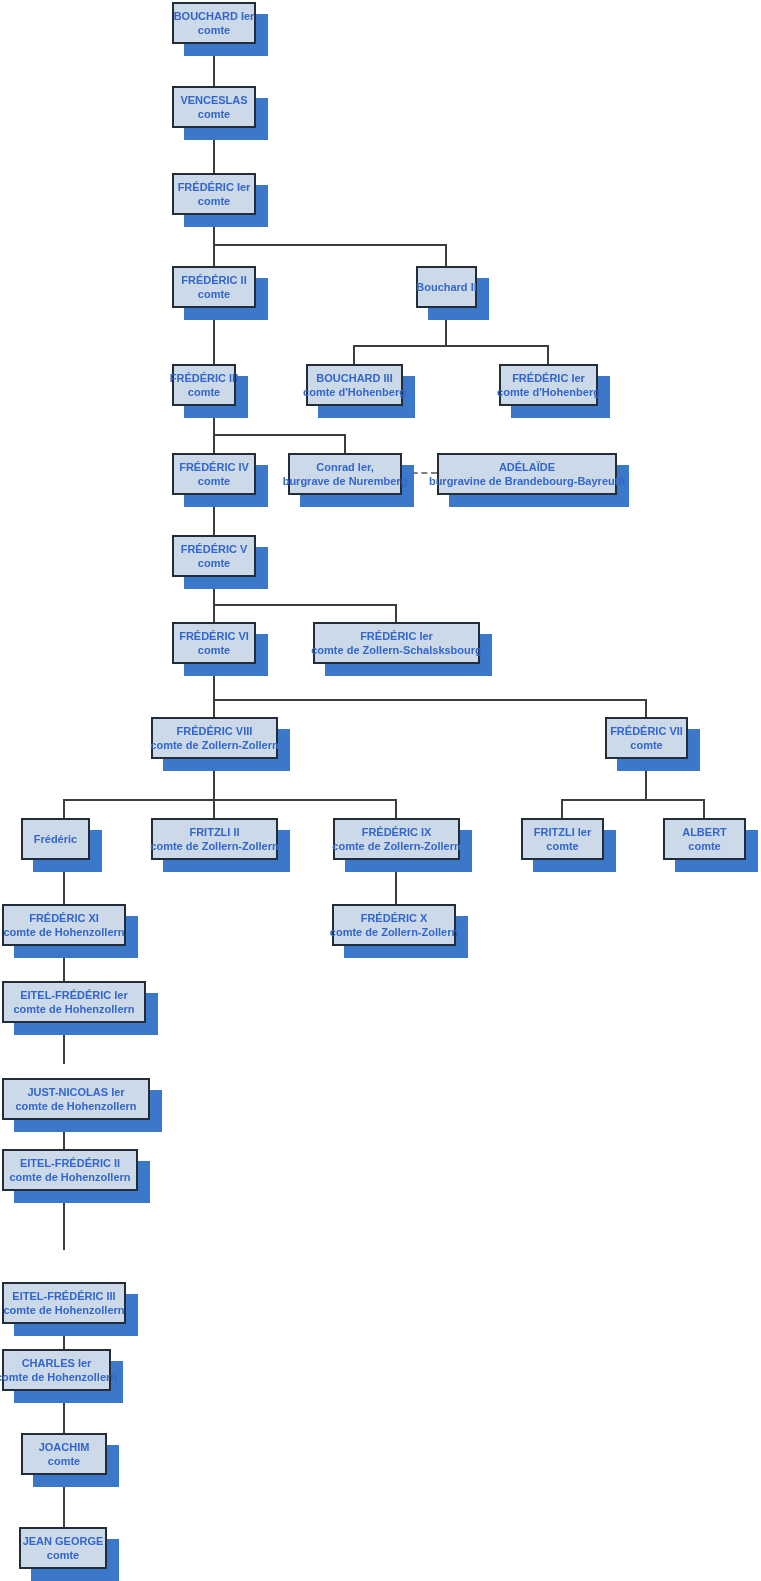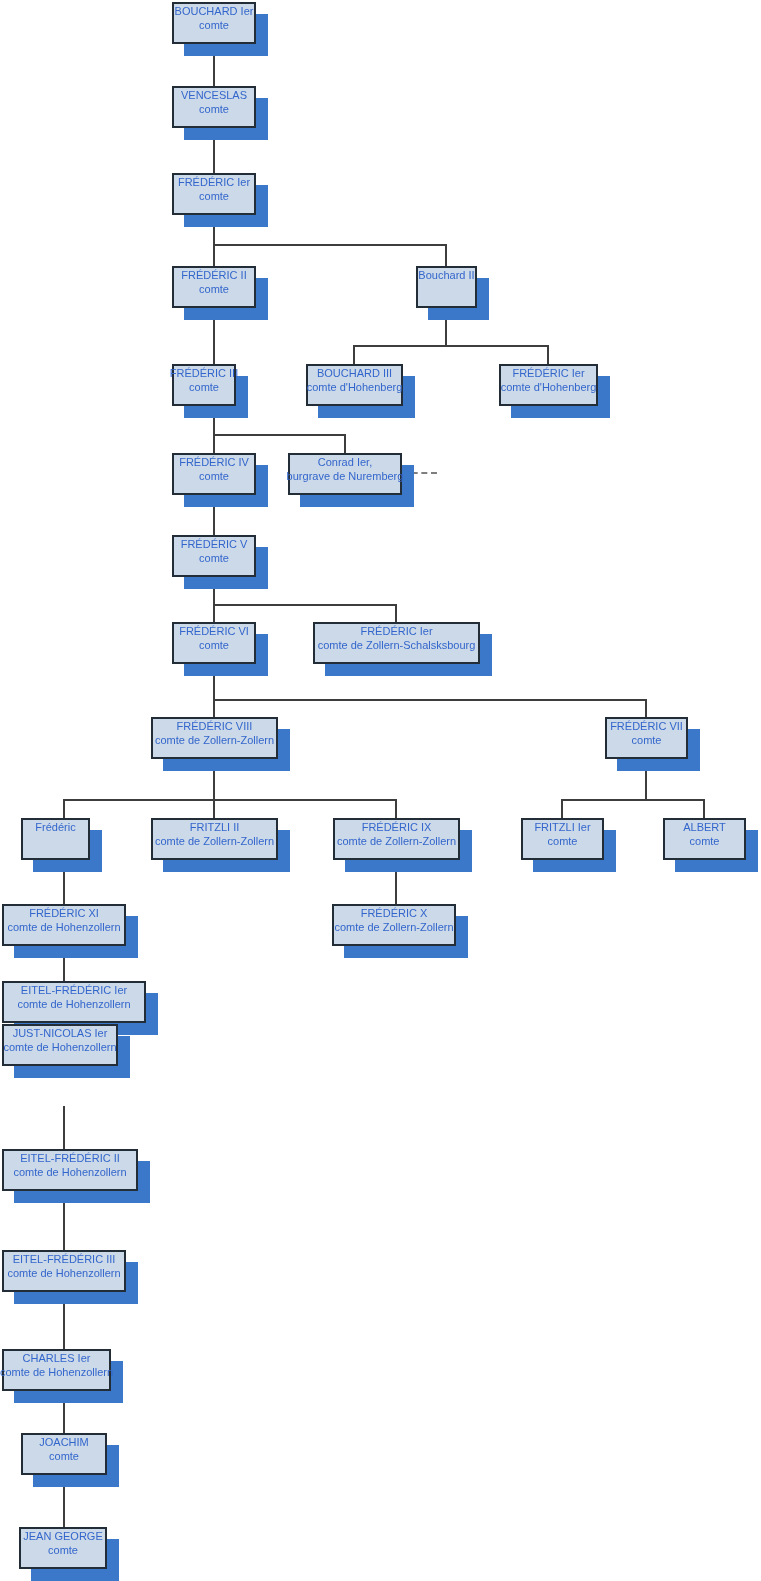--- a/index.html
+++ b/index.html
@@ -11,25 +11,26 @@
     font-family:"Liberation Sans",sans-serif;
   }
   .node{
     position:absolute;
     box-sizing:border-box;
     height:42px;
     background:var(--fill,#ccd9e8);
     border:2px solid var(--stroke,#222d38);
     box-shadow:12px 12px 0 var(--shadow,#3b78c9);
     display:flex;flex-direction:column;
-    align-items:center;
+    align-items:center;justify-content:center;
     text-align:center;
     color:var(--txt,#3366cc);
     font-size:11px;line-height:14px;
     z-index:2;
+    font-weight:bold;
   }
   .node span{white-space:nowrap;display:block;}
   .v{
     position:absolute;width:2px;background:var(--line,#3d3d3d);
     display:block;z-index:1;
   }
   .h{
     position:absolute;height:2px;background:var(--line,#3d3d3d);
     display:block;z-index:1;
   }
@@ -71,20 +72,24 @@
     <span>comte d'Hohenberg</span>
   </div>
   <div class="node" style="left:499px;top:364px;width:99px">
     <span>FRÉDÉRIC Ier</span>
     <span>comte d'Hohenberg</span>
   </div>
   <div class="node" style="left:288px;top:453px;width:114px">
     <span>Conrad Ier,</span>
     <span>burgrave de Nuremberg</span>
   </div>
+  <div class="node" style="left:437px;top:453px;width:180px">
+    <span>ADÉLAÏDE</span>
+    <span>burgravine de Brandebourg-Bayreuth</span>
+  </div>
   <div class="node" style="left:172px;top:453px;width:84px">
     <span>FRÉDÉRIC IV</span>
     <span>comte</span>
   </div>
   <div class="node" style="left:172px;top:535px;width:84px">
     <span>FRÉDÉRIC V</span>
     <span>comte</span>
   </div>
   <div class="node" style="left:172px;top:622px;width:84px">
     <span>FRÉDÉRIC VI</span>
@@ -126,29 +131,29 @@
     <span>comte de Hohenzollern</span>
   </div>
   <div class="node" style="left:332px;top:904px;width:124px">
     <span>FRÉDÉRIC X</span>
     <span>comte de Zollern-Zollern</span>
   </div>
   <div class="node" style="left:2px;top:981px;width:144px">
     <span>EITEL-FRÉDÉRIC Ier</span>
     <span>comte de Hohenzollern</span>
   </div>
-  <div class="node" style="left:2px;top:1024px;width:116px">
+  <div class="node" style="left:2px;top:1078px;width:148px">
     <span>JUST-NICOLAS Ier</span>
     <span>comte de Hohenzollern</span>
   </div>
   <div class="node" style="left:2px;top:1149px;width:136px">
     <span>EITEL-FRÉDÉRIC II</span>
     <span>comte de Hohenzollern</span>
   </div>
-  <div class="node" style="left:2px;top:1250px;width:124px">
+  <div class="node" style="left:2px;top:1282px;width:124px">
     <span>EITEL-FRÉDÉRIC III</span>
     <span>comte de Hohenzollern</span>
   </div>
   <div class="node" style="left:2px;top:1349px;width:109px">
     <span>CHARLES Ier</span>
     <span>comte de Hohenzollern</span>
   </div>
   <div class="node" style="left:21px;top:1433px;width:86px">
     <span>JOACHIM</span>
     <span>comte</span>

